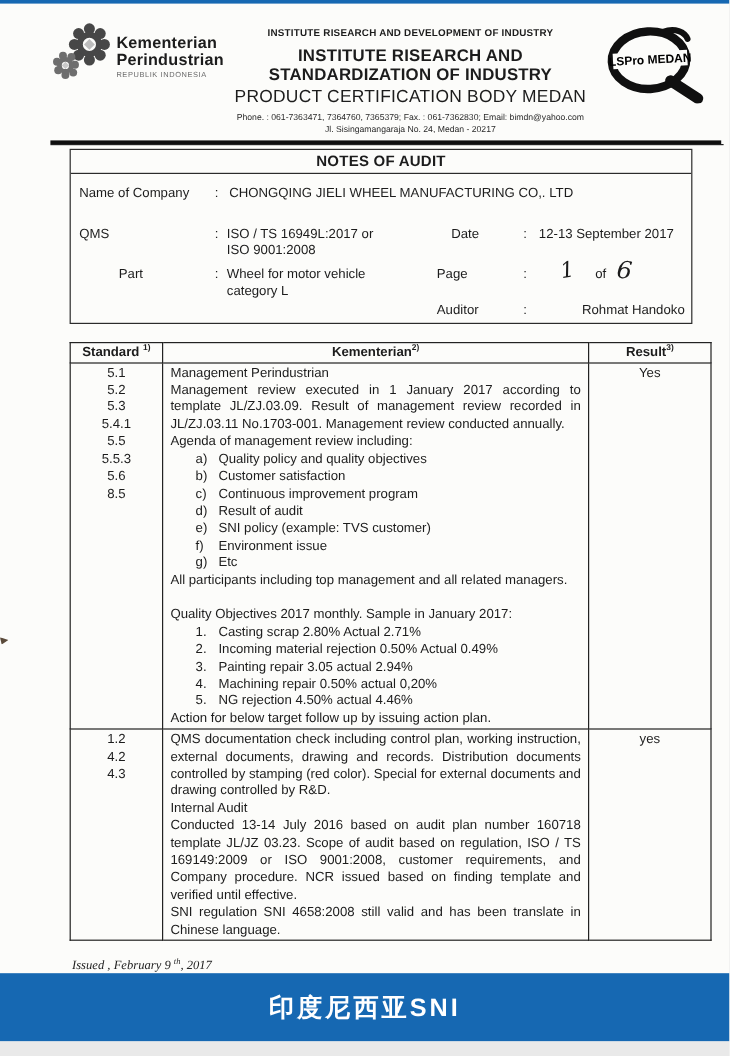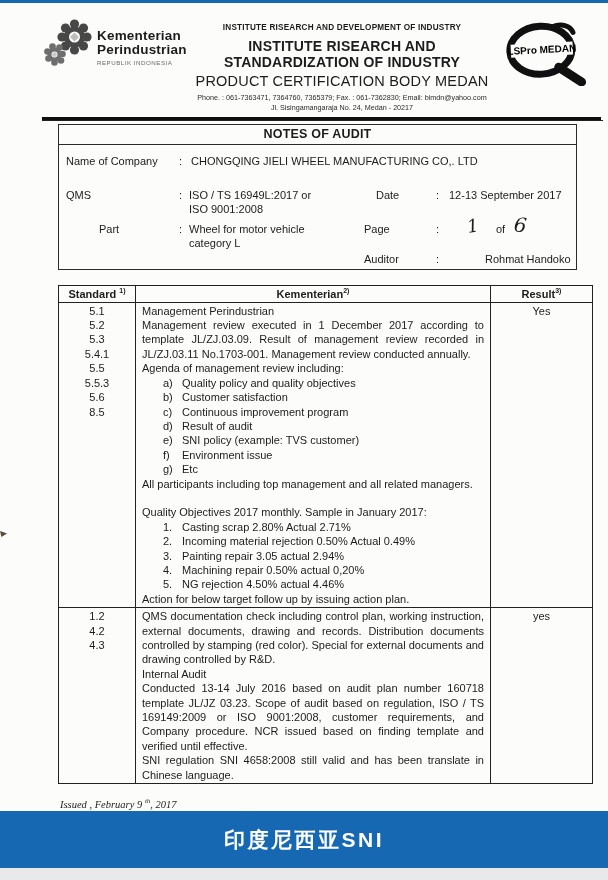--- a/index.html
+++ b/index.html
@@ -175,21 +175,21 @@
             <div>5.2</div>
             <div>5.3</div>
             <div>5.4.1</div>
             <div>5.5</div>
             <div>5.5.3</div>
             <div>5.6</div>
             <div>8.5</div>
           </td>
           <td class="obs">
             <div class="obs-p">Management Perindustrian</div>
-            <div class="obs-p just">Management review executed in 1 December 2017 according to template JL/ZJ.03.09. Result of management review recorded in JL/ZJ.03.11 No.1703-001. Management review conducted annually.</div>
+            <div class="obs-p just">Management review executed in 1 January 2017 according to template JL/ZJ.03.09. Result of management review recorded in JL/ZJ.03.11 No.1703-001. Management review conducted annually.</div>
             <div class="obs-p">Agenda of management review including:</div>
             <div class="li">
               <span class="mk">a)</span>
               <span class="tx">Quality policy and quality objectives</span>
             </div>
             <div class="li">
               <span class="mk">b)</span>
               <span class="tx">Customer satisfaction</span>
             </div>
             <div class="li">

